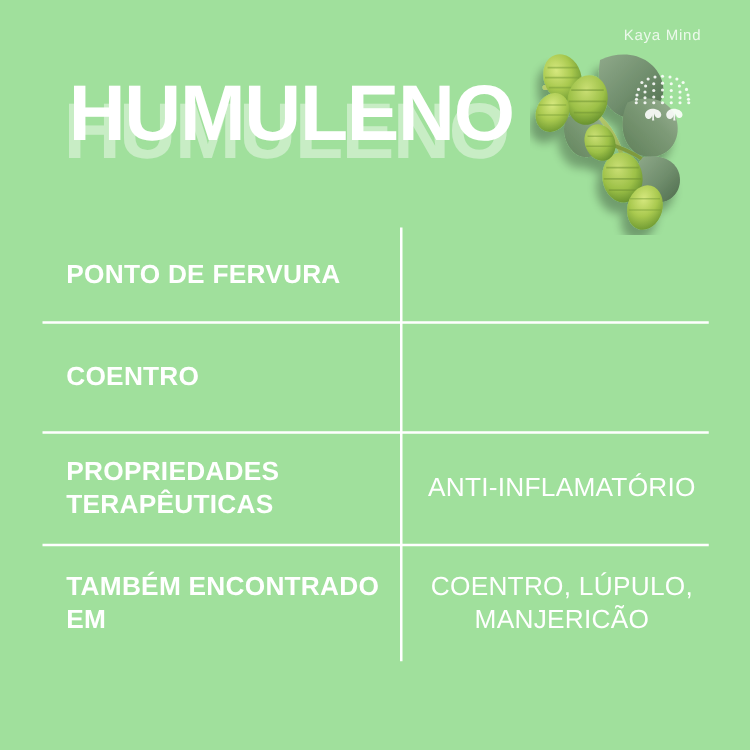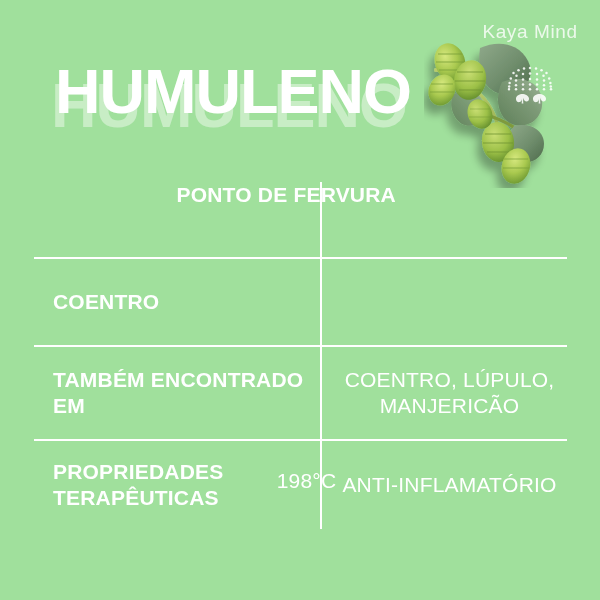--- a/index.html
+++ b/index.html
@@ -25,21 +25,21 @@
   
   #brand {
     position: absolute;
     top: 22px;
     right: 18px;
     width: 104px;
     text-align: center;
     z-index: 6;
   }
   #brand-name {
-    font-size: 19px;
+    font-size: 12px;
     letter-spacing: 0.6px;
     color: rgba(255,255,255,0.80);
     font-weight: 400;
     line-height: 1;
     margin-bottom: 23px;
     white-space: nowrap;
   }
   #brand-mark {
     display: block;
     margin: 0 auto;
@@ -132,21 +132,21 @@
     bottom: 0;
     width: 2px;
     background: #ffffff;
     z-index: 4;
     pointer-events: none;
   }
   #table-inner {
     position: relative;
   }
 
-  .r1 { height: 75px; flex-direction: column; }
+  .r1 { height: 75px; }
   .r2 { height: 86px; }
   .r3 { height: 88px; }
   .r4 { height: 92px; }
 </style>
 </head>
 <body>
 
 <div id="card">
 
   <svg id="hops" viewBox="0 0 132 180" xmlns="http://www.w3.org/2000/svg" aria-hidden="true">
@@ -281,32 +281,31 @@
       </g>
     </svg>
   </div>
 
   <div id="table">
     <div id="table-inner">
       <div id="vrule"></div>
 
       <div class="spec-row r1">
         <div class="spec-label">PONTO DE FERVURA</div>
-        <div class="spec-value">198°C</div>
       </div>
 
       <div class="spec-row r2">
         <div class="spec-label">COENTRO</div>
+      </div>
+
+      <div class="spec-row r3">
+        <div class="spec-label">PROPRIEDADES TERAPÊUTICAS</div>
+        <div class="spec-value">ANTI-INFLAMATÓRIO</div>
       </div>
 
       <div class="spec-row r4">
         <div class="spec-label">TAMBÉM ENCONTRADO EM</div>
         <div class="spec-value">COENTRO, LÚPULO, MANJERICÃO</div>
       </div>
-
-      <div class="spec-row r3">
-        <div class="spec-label">PROPRIEDADES TERAPÊUTICAS</div>
-        <div class="spec-value">ANTI-INFLAMATÓRIO</div>
-      </div>
     </div>
   </div>
 
 </div>
 
 </body></html>

